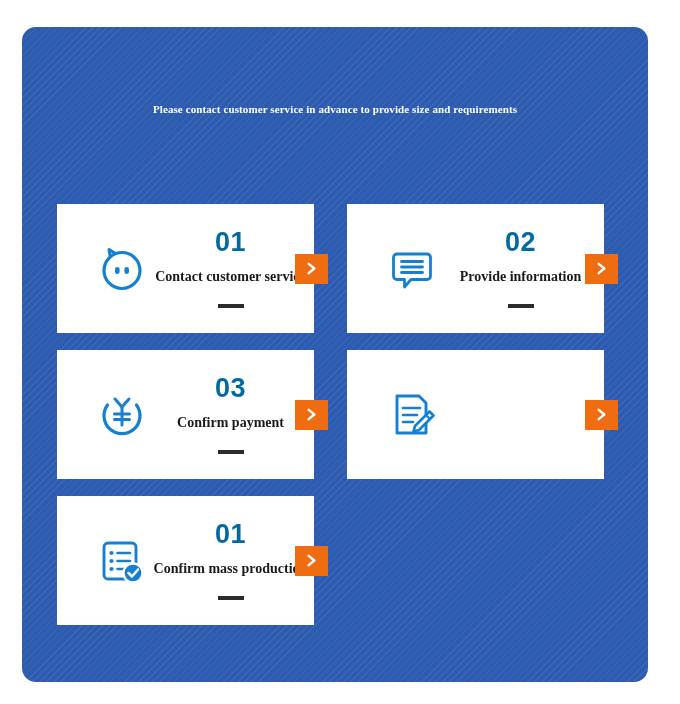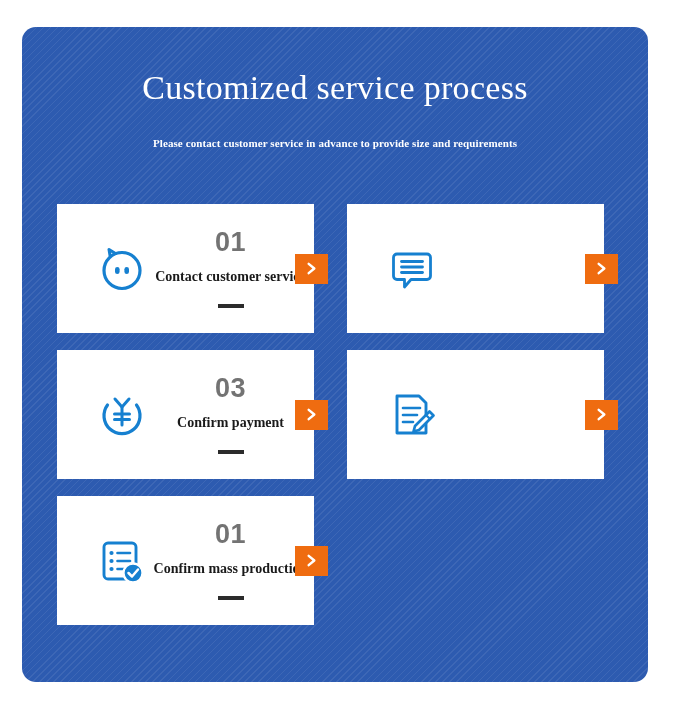--- a/index.html
+++ b/index.html
@@ -107,21 +107,21 @@
     flex-direction: column;
     align-items: center;
     justify-content: center;
     padding-right: 6px;
   }
 
   .step-number {
     font-family: "Liberation Sans", sans-serif;
     font-size: 27px;
     font-weight: 700;
-    color: #737373;
+    color: #0369a1;
     line-height: 1;
     letter-spacing: 0.5px;
   }
 
   .step-label {
     font-family: "Liberation Serif", "DejaVu Serif", serif;
     font-size: 14px;
     font-weight: 700;
     color: #1a1a1a;
     line-height: 1;
@@ -155,21 +155,20 @@
     width: 15px;
     height: 15px;
   }
 </style>
 </head>
 <body>
 
 <div id="process-panel">
 
   <div id="panel-header">
-    <h1 id="panel-title">Customized service process</h1>
     <p id="panel-subtitle">Please contact customer service in advance to provide size and requirements</p>
   </div>
 
   <div id="steps-grid">
 
     <div class="step-card">
       <div class="card-inner">
         <div class="step-icon">
           <svg viewBox="0 0 52 52" fill="none">
             <path d="M14 12.5 L13 6.5 L19.5 10.5" stroke="#1680d0" stroke-width="3" stroke-linecap="round" stroke-linejoin="round"></path>
@@ -193,20 +192,25 @@
 
     <div class="step-card">
       <div class="card-inner">
         <div class="step-icon">
           <svg viewBox="0 0 52 52" fill="none">
             <path d="M11 11 H41 A3.5 3.5 0 0 1 44.5 14.5 V33 A3.5 3.5 0 0 1 41 36.5 H25 L18.5 44 L18.5 36.5 H11 A3.5 3.5 0 0 1 7.5 33 V14.5 A3.5 3.5 0 0 1 11 11 Z" stroke="#1680d0" stroke-width="2.8" stroke-linejoin="round"></path>
             <line x1="15.5" y1="18.5" x2="36.5" y2="18.5" stroke="#1680d0" stroke-width="2.8" stroke-linecap="round"></line>
             <line x1="15.5" y1="24" x2="36.5" y2="24" stroke="#1680d0" stroke-width="2.8" stroke-linecap="round"></line>
             <line x1="15.5" y1="29.5" x2="36.5" y2="29.5" stroke="#1680d0" stroke-width="2.8" stroke-linecap="round"></line>
           </svg>
+        </div>
+        <div class="step-body">
+          <div class="step-number">02</div>
+          <div class="step-label">Provide information</div>
+          <div class="step-dash"></div>
         </div>
       </div>
       <div class="step-arrow">
         <svg viewBox="0 0 16 16">
           <path d="M5 3 L11 8 L5 13" stroke="#ffffff" stroke-width="2.6" fill="none" stroke-linecap="round" stroke-linejoin="round"></path>
         </svg>
       </div>
     </div>
 
     <div class="step-card">

